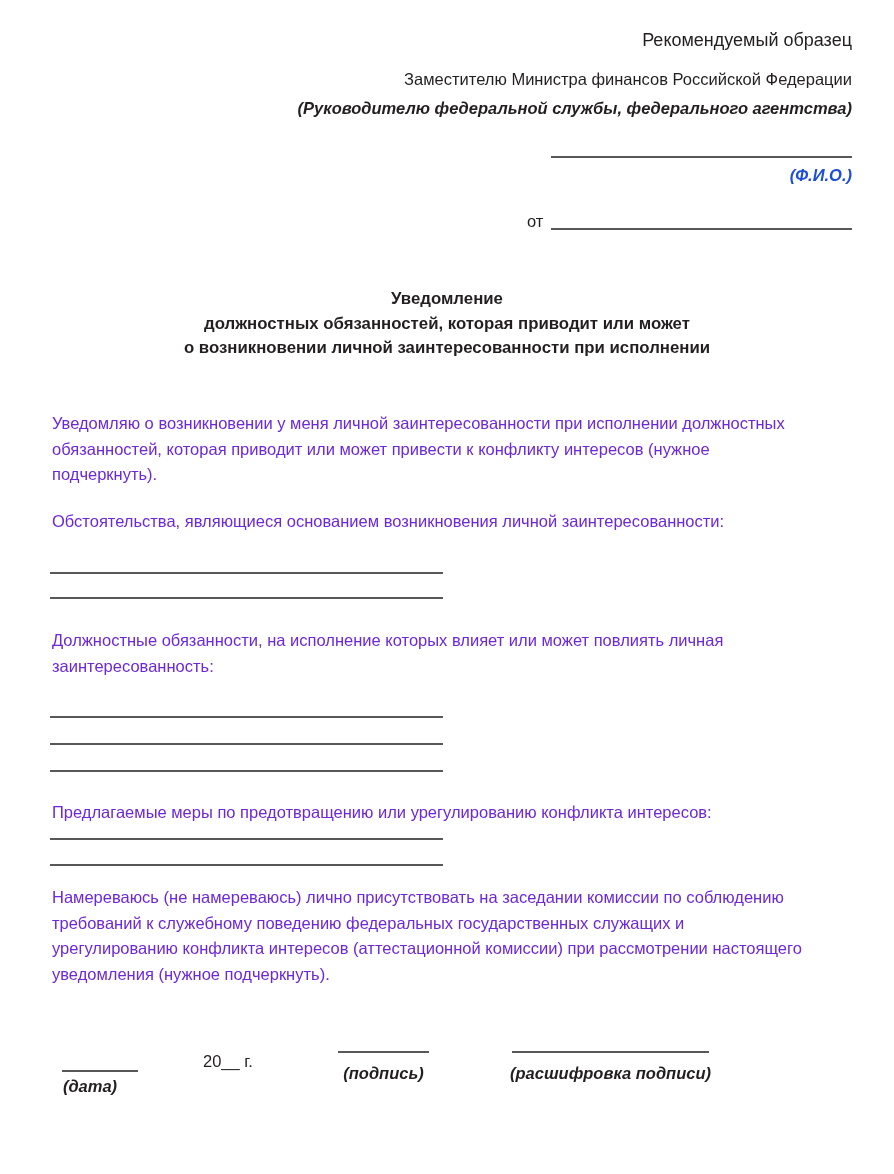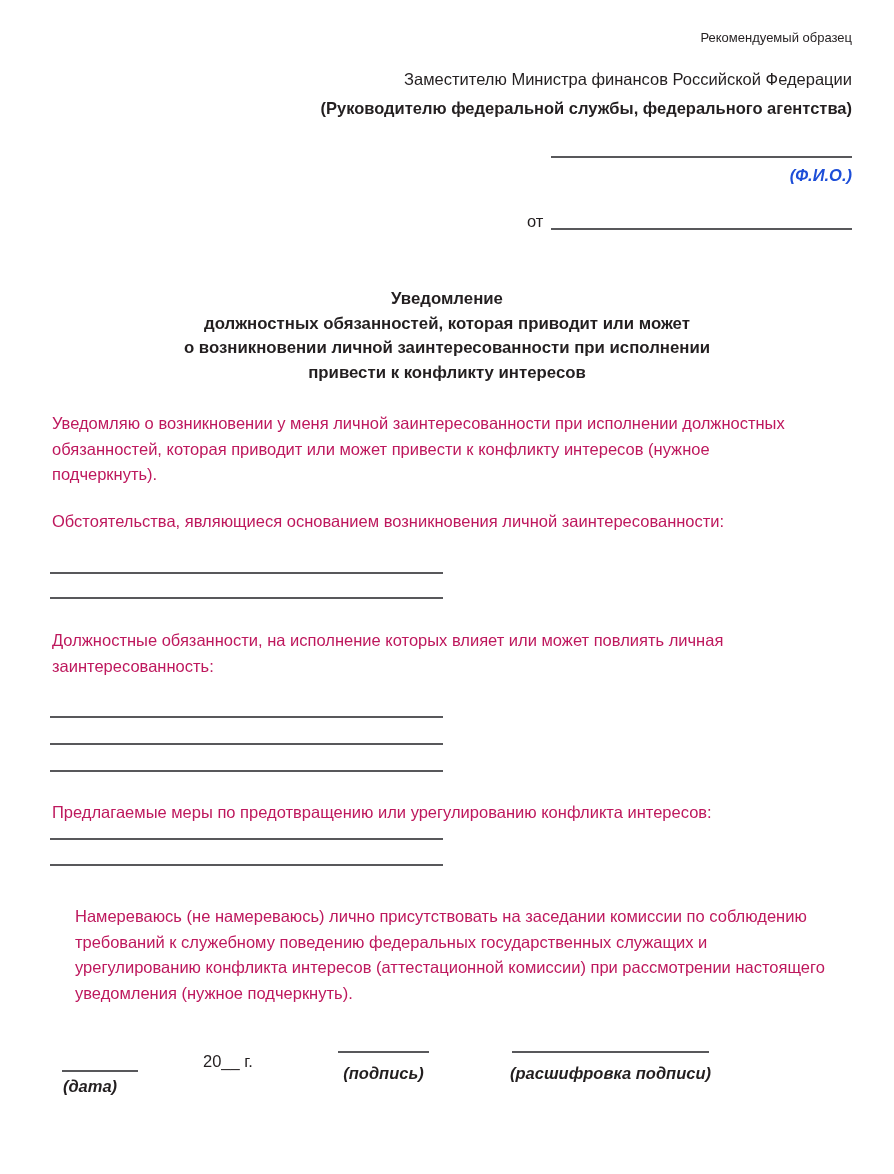--- a/index.html
+++ b/index.html
@@ -20,35 +20,36 @@
     width: 894px;
     height: 1174px;
     box-sizing: border-box;
   }
 
   
   #rec-sample {
     position: absolute;
     top: 30px;
     right: 42px;
-    font-size: 13px;
+    font-size: 18px;
     text-align: center;
   }
   #addressee-main {
     position: absolute;
     top: 70px;
     right: 42px;
     font-size: 16.5px;
     text-align: right;
   }
   #addressee-sub {
     position: absolute;
     top: 99px;
     right: 42px;
     font-size: 16.5px;
+    font-style: italic;
     font-weight: bold;
     text-align: right;
   }
 
   
   .rule {
     position: absolute;
     height: 0;
     border-top: 2px solid #58585b;
   }
@@ -80,21 +81,21 @@
     line-height: 24.5px;
   }
 
   
   .para {
     position: absolute;
     left: 52px;
     width: 742px;
     font-size: 16.5px;
     line-height: 25.5px;
-    color: #be185d;
+    color: #6d28d9;
   }
   .foot-cap {
     position: absolute;
     font-size: 16.5px;
     font-style: italic;
     font-weight: bold;
     text-align: center;
     white-space: nowrap;
   }
   #year-text {
@@ -119,39 +120,38 @@
   <div class="rule" style="left:551px; top:156px; width:301px;"></div>
   <div class="caption" style="left:551px; top:166px; width:301px; text-align:right;">(Ф.И.О.)</div>
 
   <div id="ot-label">от</div>
   <div class="rule" style="left:551px; top:228px; width:301px;"></div>
 
   <div class="title-block" style="top:287px;">
     <div>Уведомление</div>
     <div>должностных обязанностей, которая приводит или может</div>
     <div>о возникновении личной заинтересованности при исполнении</div>
-    <div>привести к конфликту интересов</div>
   </div>
 
   <div class="para" style="top:411px; width:748px;">Уведомляю о возникновении у меня личной заинтересованности при исполнении должностных обязанностей, которая приводит или может привести к конфликту интересов (нужное подчеркнуть).</div>
 
   <div class="para" style="top:509px; width:790px;">Обстоятельства, являющиеся основанием возникновения личной заинтересованности:</div>
   <div class="rule" style="left:50px; top:572px; width:393px;"></div>
   <div class="rule" style="left:50px; top:597px; width:393px;"></div>
 
   <div class="para" style="top:628px; width:790px;">Должностные обязанности, на исполнение которых влияет или может повлиять личная заинтересованность:</div>
   <div class="rule" style="left:50px; top:716px; width:393px;"></div>
   <div class="rule" style="left:50px; top:743px; width:393px;"></div>
   <div class="rule" style="left:50px; top:770px; width:393px;"></div>
 
   <div class="para" style="top:800px; width:790px;">Предлагаемые меры по предотвращению или урегулированию конфликта интересов:</div>
   <div class="rule" style="left:50px; top:838px; width:393px;"></div>
   <div class="rule" style="left:50px; top:864px; width:393px;"></div>
 
-  <div class="para" style="top:904px; width:752px;margin-left:23px;">Намереваюсь (не намереваюсь) лично присутствовать на заседании комиссии по соблюдению требований к служебному поведению федеральных государственных служащих и урегулированию конфликта интересов (аттестационной комиссии) при рассмотрении настоящего уведомления (нужное подчеркнуть).</div>
+  <div class="para" style="top:885px; width:752px;">Намереваюсь (не намереваюсь) лично присутствовать на заседании комиссии по соблюдению требований к служебному поведению федеральных государственных служащих и урегулированию конфликта интересов (аттестационной комиссии) при рассмотрении настоящего уведомления (нужное подчеркнуть).</div>
 
   <div class="rule" style="left:62px; top:1070px; width:76px;"></div>
   <div class="foot-cap" style="left:52px; top:1077px; width:76px;">(дата)</div>
 
   <div id="year-text">20__ г.</div>
 
   <div class="rule" style="left:338px; top:1051px; width:91px;"></div>
   <div class="foot-cap" style="left:333px; top:1064px; width:101px;">(подпись)</div>
 
   <div class="rule" style="left:512px; top:1051px; width:197px;"></div>

